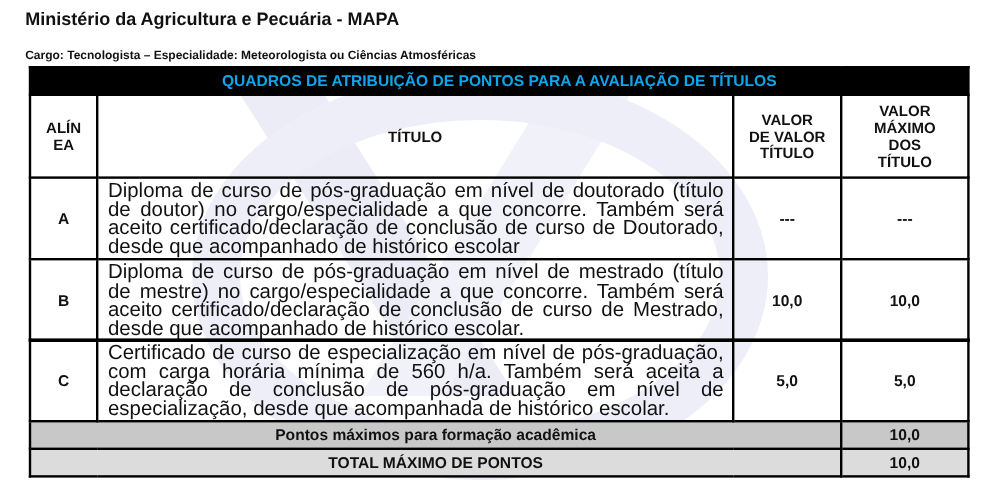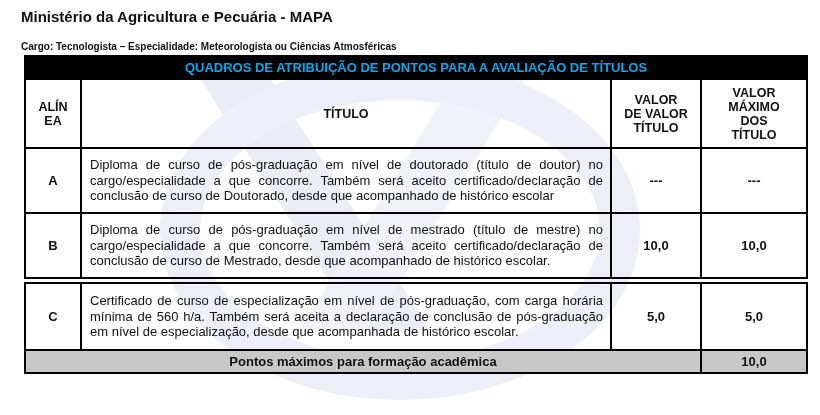--- a/index.html
+++ b/index.html
@@ -7,21 +7,21 @@
   .wm { position:absolute; left:0; top:0; width:820px; height:415px; pointer-events:none; }
   .org { position:absolute; left:21px; top:8px; font-size:15px; font-weight:bold; }
   .cargo { position:absolute; left:21px; top:41px; font-size:10px;font-weight:bold; }
   table { position:absolute; border-collapse:collapse; table-layout:fixed; font-size:12.5px; }
   td { border:2px solid #000; padding:0; }
   .t1 { left:24px; top:55px; width:782px; }
   .t2 { left:24px; top:282px; width:782px; }
   .banner { background:#000; color:#0ea5e9; font-weight:bold; text-align:center; font-size:13px; height:21px; }
   .hdr { font-weight:bold; text-align:center; font-size:12.5px; line-height:14px; }
   .letter { font-weight:bold; text-align:center; font-size:13px; }
-  .desc { text-align:justify; padding:2px 7px 2px 8px; line-height:15.5px; font-size:13px; }
+  .desc { text-align:justify; padding:2px 7px 2px 8px; line-height:15.5px; font-size:17px; }
   .val { font-weight:bold; text-align:center; font-size:13px; }
   .sum1 td { background:#c8c8c8; height:21px; font-weight:bold; text-align:center; font-size:13px; }
   .sum2 td { background:#dcdcdc; height:21px; font-weight:bold; text-align:center; font-size:13px; }
 </style>
 </head>
 <body>
 
 <svg class="wm" viewBox="0 0 820 415">
   <path d="M185 55 L255 55 L430 330 L360 330 Z" fill="#ececf7"></path>
   <path d="M470 55 L540 55 L370 330 L300 330 Z" fill="#f1f1f9"></path>
@@ -86,14 +86,18 @@
       <tr style="height:67px">
     <td class="letter">C</td>
     <td class="desc">Certificado de curso de especialização em nível de pós-graduação, com carga horária mínima de 560 h/a. Também será aceita a declaração de conclusão de pós-graduação em nível de especialização, desde que acompanhada de histórico escolar.</td>
     <td class="val">5,0</td>
     <td class="val">5,0</td>
   </tr>
   <tr class="sum1">
     <td colspan="3">Pontos máximos para formação acadêmica</td>
     <td>10,0</td>
   </tr>
+  <tr class="sum2">
+    <td colspan="3">TOTAL MÁXIMO DE PONTOS</td>
+    <td>10,0</td>
+  </tr>
 </tbody>
   </table>
 
 </body></html>

